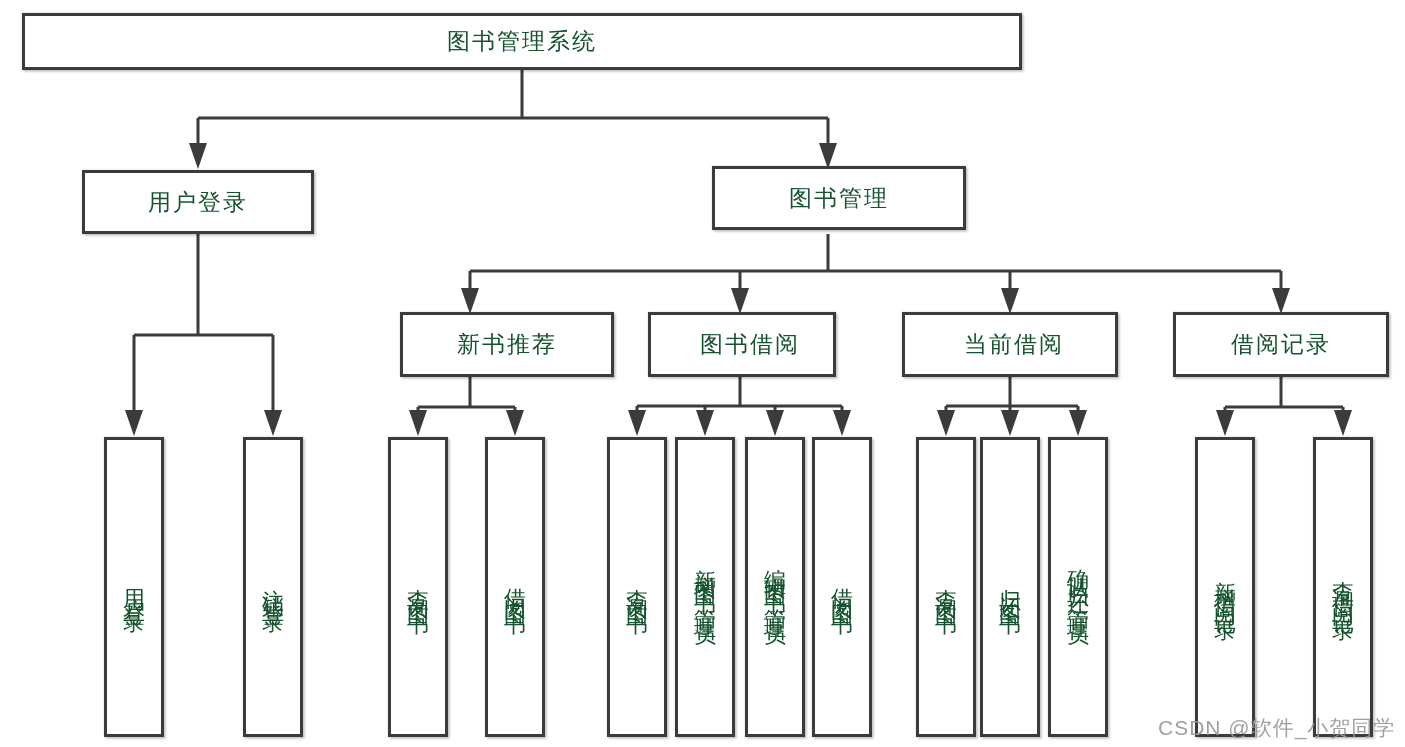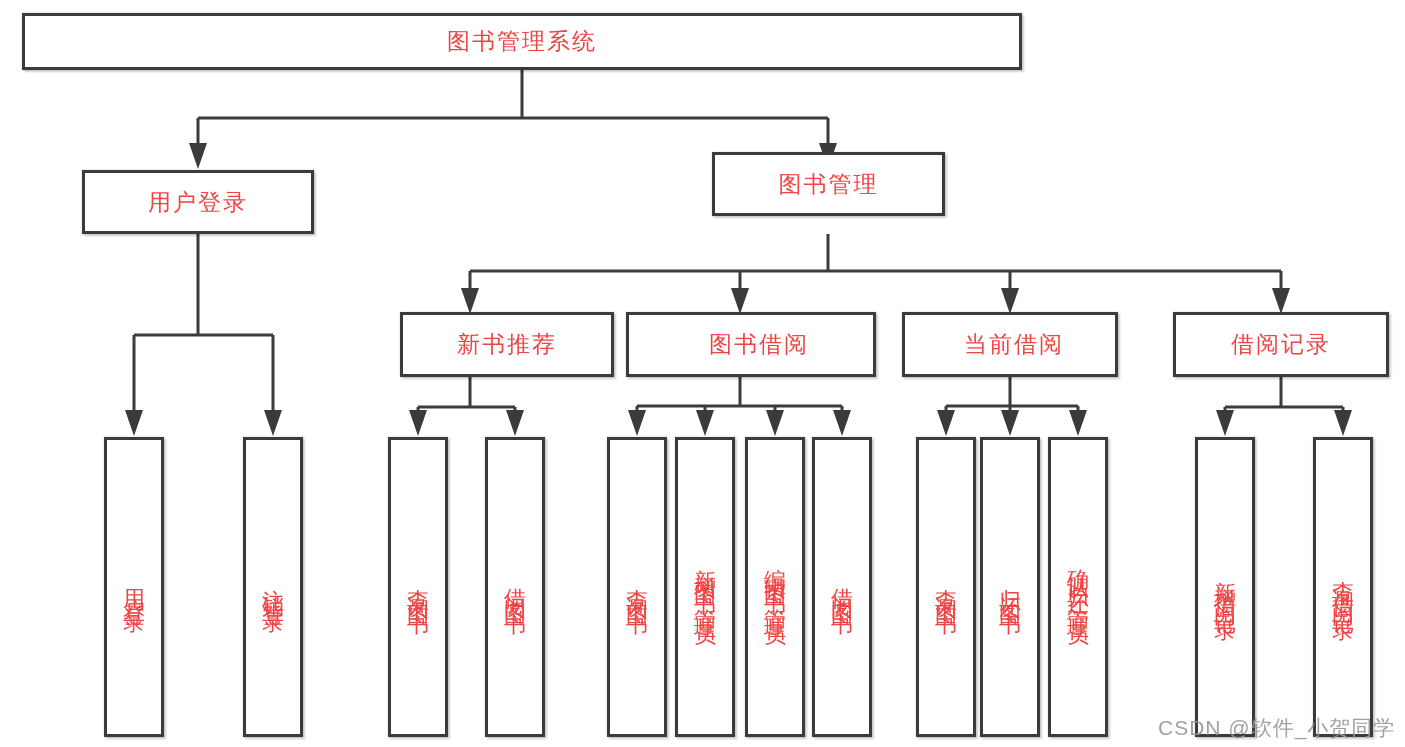--- a/index.html
+++ b/index.html
@@ -28,21 +28,21 @@
   }
   svg.connectors .arrow {
     fill: #3b3b3b;
     stroke: none;
   }
   .node {
     position: absolute;
     box-sizing: border-box;
     background: #ffffff;
     border: 3px solid #3b3b3b;
-    color: #ef4444;
+    color: #14532d;
     display: flex;
     align-items: center;
     justify-content: center;
     z-index: 2;
     box-shadow: 2px 2px 2px rgba(0,0,0,0.18), 0 0 2px rgba(0,0,0,0.18);
   }
   .node.hbox {
     font-size: 23px;
     letter-spacing: 2px;
     white-space: nowrap;
@@ -106,24 +106,24 @@
       M937 410 L955 410 L946 436 Z
       M1001 410 L1019 410 L1010 436 Z
       M1069 410 L1087 410 L1078 436 Z
       M1216 410 L1234 410 L1225 436 Z
       M1334 410 L1352 410 L1343 436 Z"></path>
   </svg>
 
   <div class="node hbox root">图书管理系统</div>
 
   <div class="node hbox" style="left:82px; top:170px; width:232px; height:64px;">用户登录</div>
-  <div class="node hbox" style="left:712px; top:152px; width:233px; height:64px;">图书管理</div>
+  <div class="node hbox" style="left:712px; top:166px; width:254px; height:64px;">图书管理</div>
 
   <div class="node hbox" style="left:363px; top:312px; width:214px; height:65px;margin-left:37px;">新书推荐</div>
-  <div class="node hbox" style="left:626px; top:312px; width:250px; height:65px;padding-left:16px;">图书借阅</div>
+  <div class="node hbox" style="left:648px; top:312px; width:188px; height:65px;padding-left:16px;">图书借阅</div>
   <div class="node hbox" style="left:902px; top:312px; width:216px; height:65px;padding-left:8px;">当前借阅</div>
   <div class="node hbox" style="left:1173px; top:312px; width:216px; height:65px;">借阅记录</div>
 
   <div class="node leaf" style="left:104px;">
     <span class="vtext">用户登录</span>
   </div>
   <div class="node leaf" style="left:243px;">
     <span class="vtext">注销登录</span>
   </div>
 

